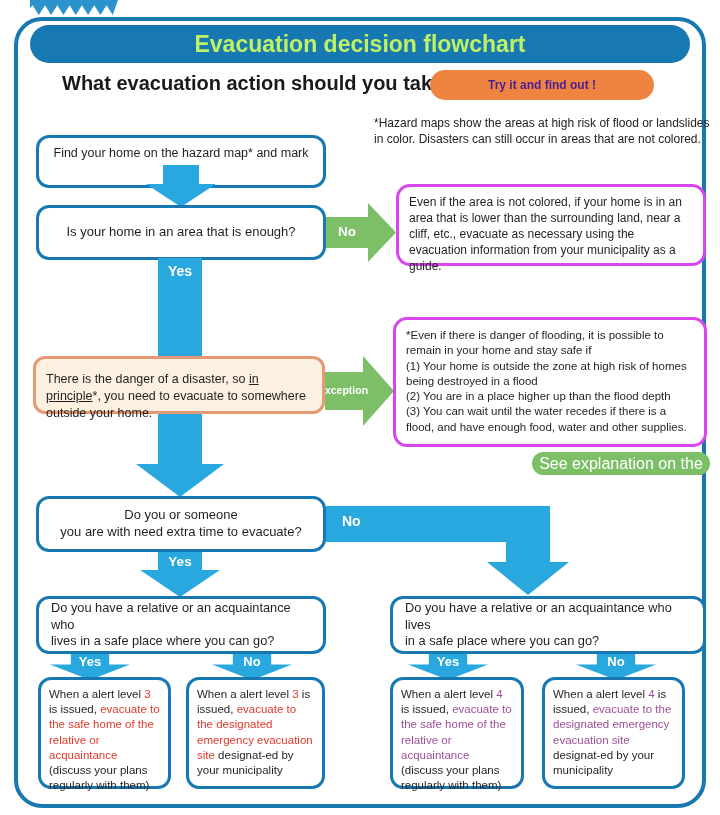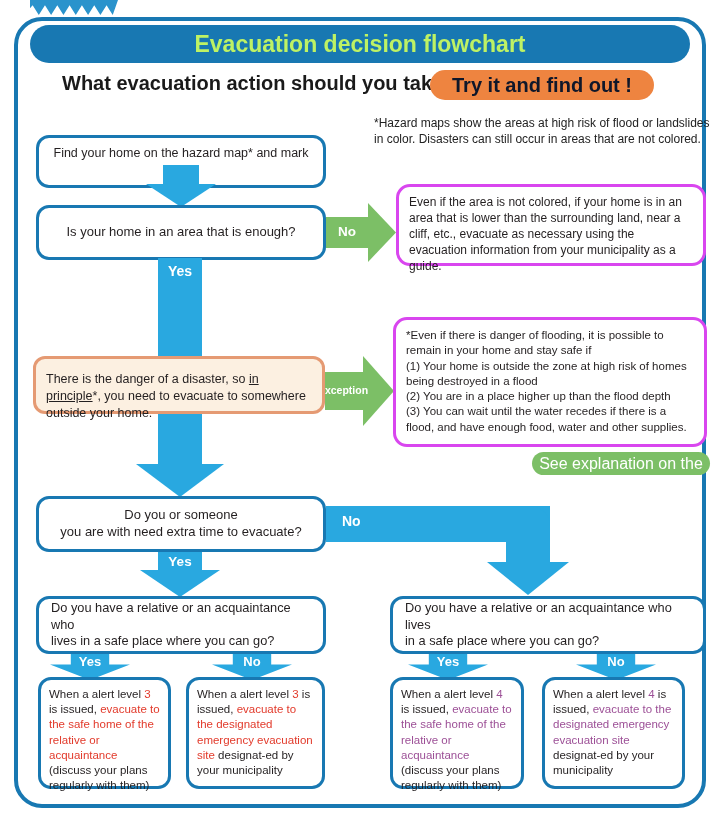--- a/index.html
+++ b/index.html
@@ -9,21 +9,21 @@
   }
   .abs{position:absolute;box-sizing:border-box;}
   
   .frame{left:14px;top:17px;width:692px;height:791px;border:4px solid #1878b2;border-radius:28px;background:#fff;}
   .zigzag{left:30px;top:0;width:88px;height:15px;background:#2a93cc;
     clip-path:polygon(0 0,100% 0,94% 100%,87% 35%,80% 100%,73% 35%,66% 100%,59% 35%,52% 100%,45% 35%,38% 100%,31% 35%,24% 100%,17% 35%,10% 100%,3% 35%,0 55%);}
   .titlebar{left:30px;top:25px;width:660px;height:38px;background:#1878b2;border-radius:22px;
     color:#bef264;font-size:23px;font-weight:bold;text-align:center;line-height:38px;}
   .hquestion{left:62px;top:72px;font-size:20px;font-weight:bold;color:#1a1a1a;}
   .cta{left:430px;top:70px;width:224px;height:30px;background:#ee8440;border-radius:16px;
-    color:#0f172a;font-size:20px;font-weight:bold;text-align:center;line-height:30px;}
+    color:#4c1d95;font-size:12px;font-weight:bold;text-align:center;line-height:30px;}
   
   .box{background:#fff;border:3px solid #1878b2;border-radius:13px;display:flex;align-items:center;
     justify-content:center;text-align:center;font-size:13px;line-height:1.3;padding:4px 10px;}
   .gbox{background:#fff;border:3px solid #d946ef;border-radius:14px;font-size:12px;line-height:1.33;
     padding:8px 10px;text-align:left;}
   .obox{background:#fcf0e1;border:3px solid #e59a73;border-radius:12px;display:flex;
     font-size:12.5px;line-height:1.35;padding:12px 10px;text-align:left;z-index:3;}
   .pre{white-space:pre-line;}
   .u{text-decoration:underline;}
   

